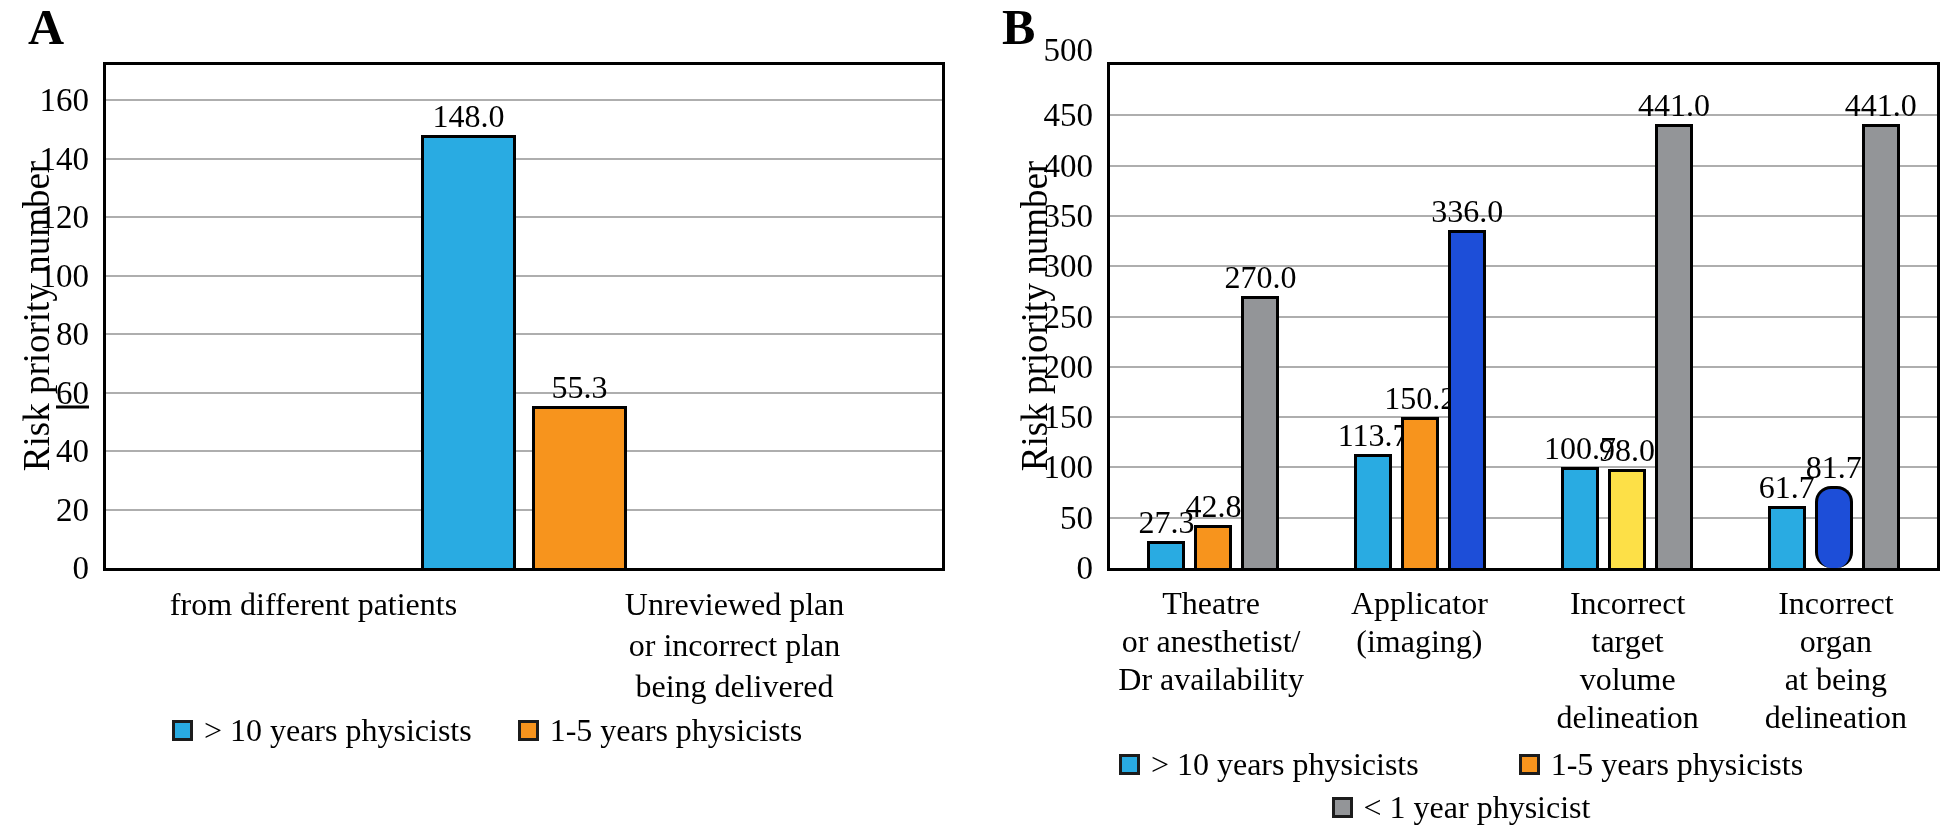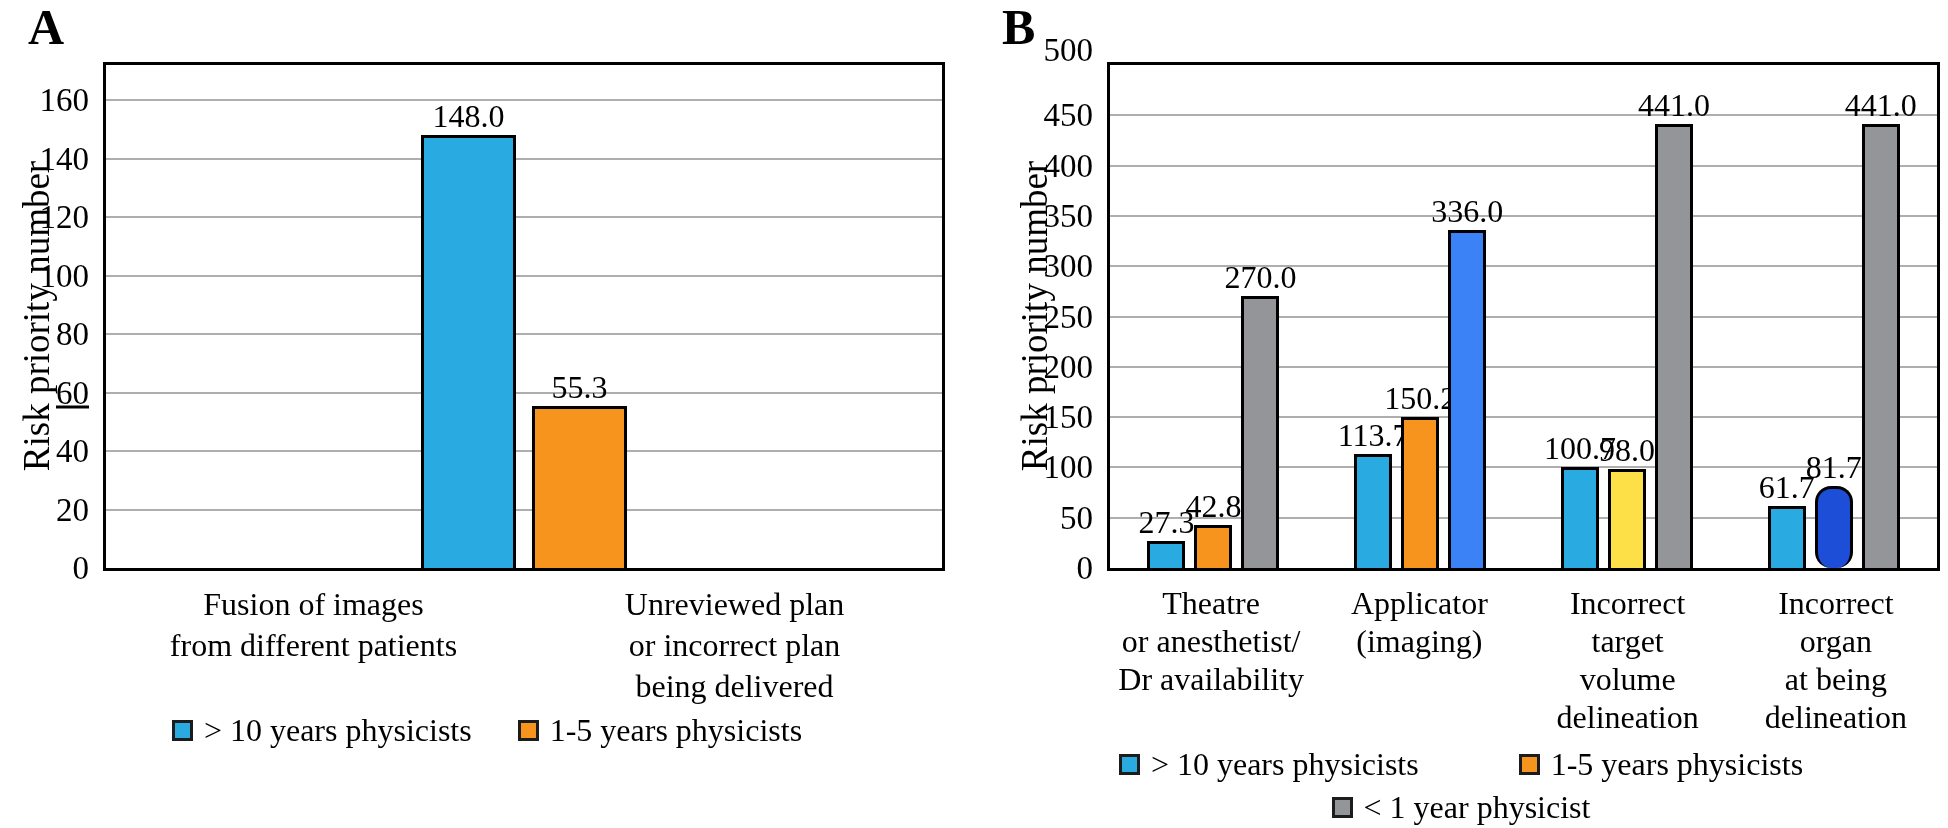--- a/index.html
+++ b/index.html
@@ -68,21 +68,20 @@
       <div class="ytick" style="top: 509.512px;">20</div>
       <div class="ytick" style="top: 451.023px;">40</div>
       <div class="ytick" style="top: 392.535px; text-decoration: underline;">60</div>
       <div class="ytick" style="top: 334.047px;">80</div>
       <div class="ytick" style="top: 275.558px;">100</div>
       <div class="ytick" style="top: 217.07px;">120</div>
       <div class="ytick" style="top: 158.581px;">140</div>
       <div class="ytick" style="top: 100.093px;">160</div>
       <div class="xlabels">
         <div class="xlabel">
-          <div class="">Fusion of images</div>
           <div class="">from different patients</div>
         </div>
         <div class="xlabel">
           <div class="">Unreviewed plan</div>
           <div class="">or incorrect plan</div>
           <div class="">being delivered</div>
         </div>
       </div>
       <div class="legend-row" style="top: 712px; gap: 46px;">
         <div class="legend-item">
@@ -121,21 +120,21 @@
               <div class="bar-label">270.0</div>
             </div>
           </div>
           <div class="group">
             <div class="bar" style="height: 22.74%; background: rgb(41, 171, 226);">
               <div class="bar-label">113.7</div>
             </div>
             <div class="bar" style="height: 30.04%; background: rgb(247, 148, 29);">
               <div class="bar-label">150.2</div>
             </div>
-            <div class="bar" style="height: 67.2%; background: #3b82f6;">
+            <div class="bar" style="height: 67.2%; background: #1d4ed8;">
               <div class="bar-label">336.0</div>
             </div>
           </div>
           <div class="group">
             <div class="bar" style="height: 20.14%; background: rgb(41, 171, 226);">
               <div class="bar-label">100.7</div>
             </div>
             <div class="bar" style="height: 19.6%; background: #fde047;">
               <div class="bar-label">98.0</div>
             </div>

